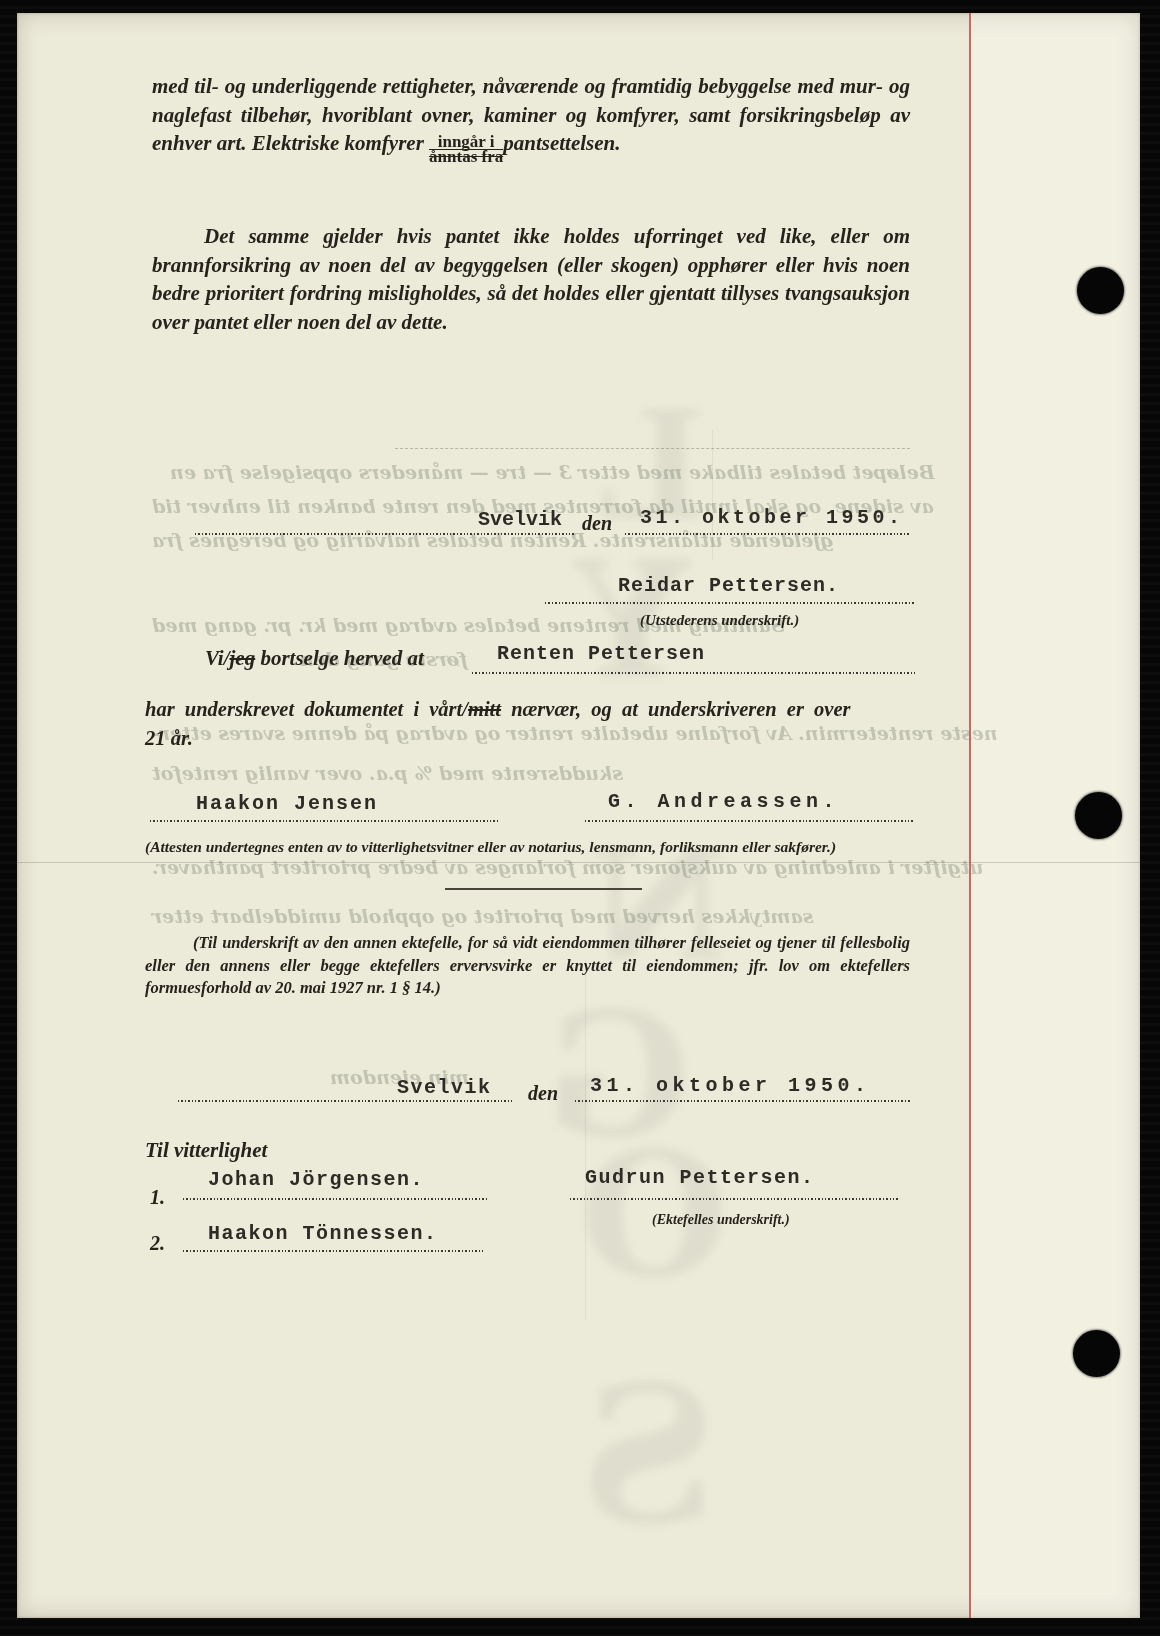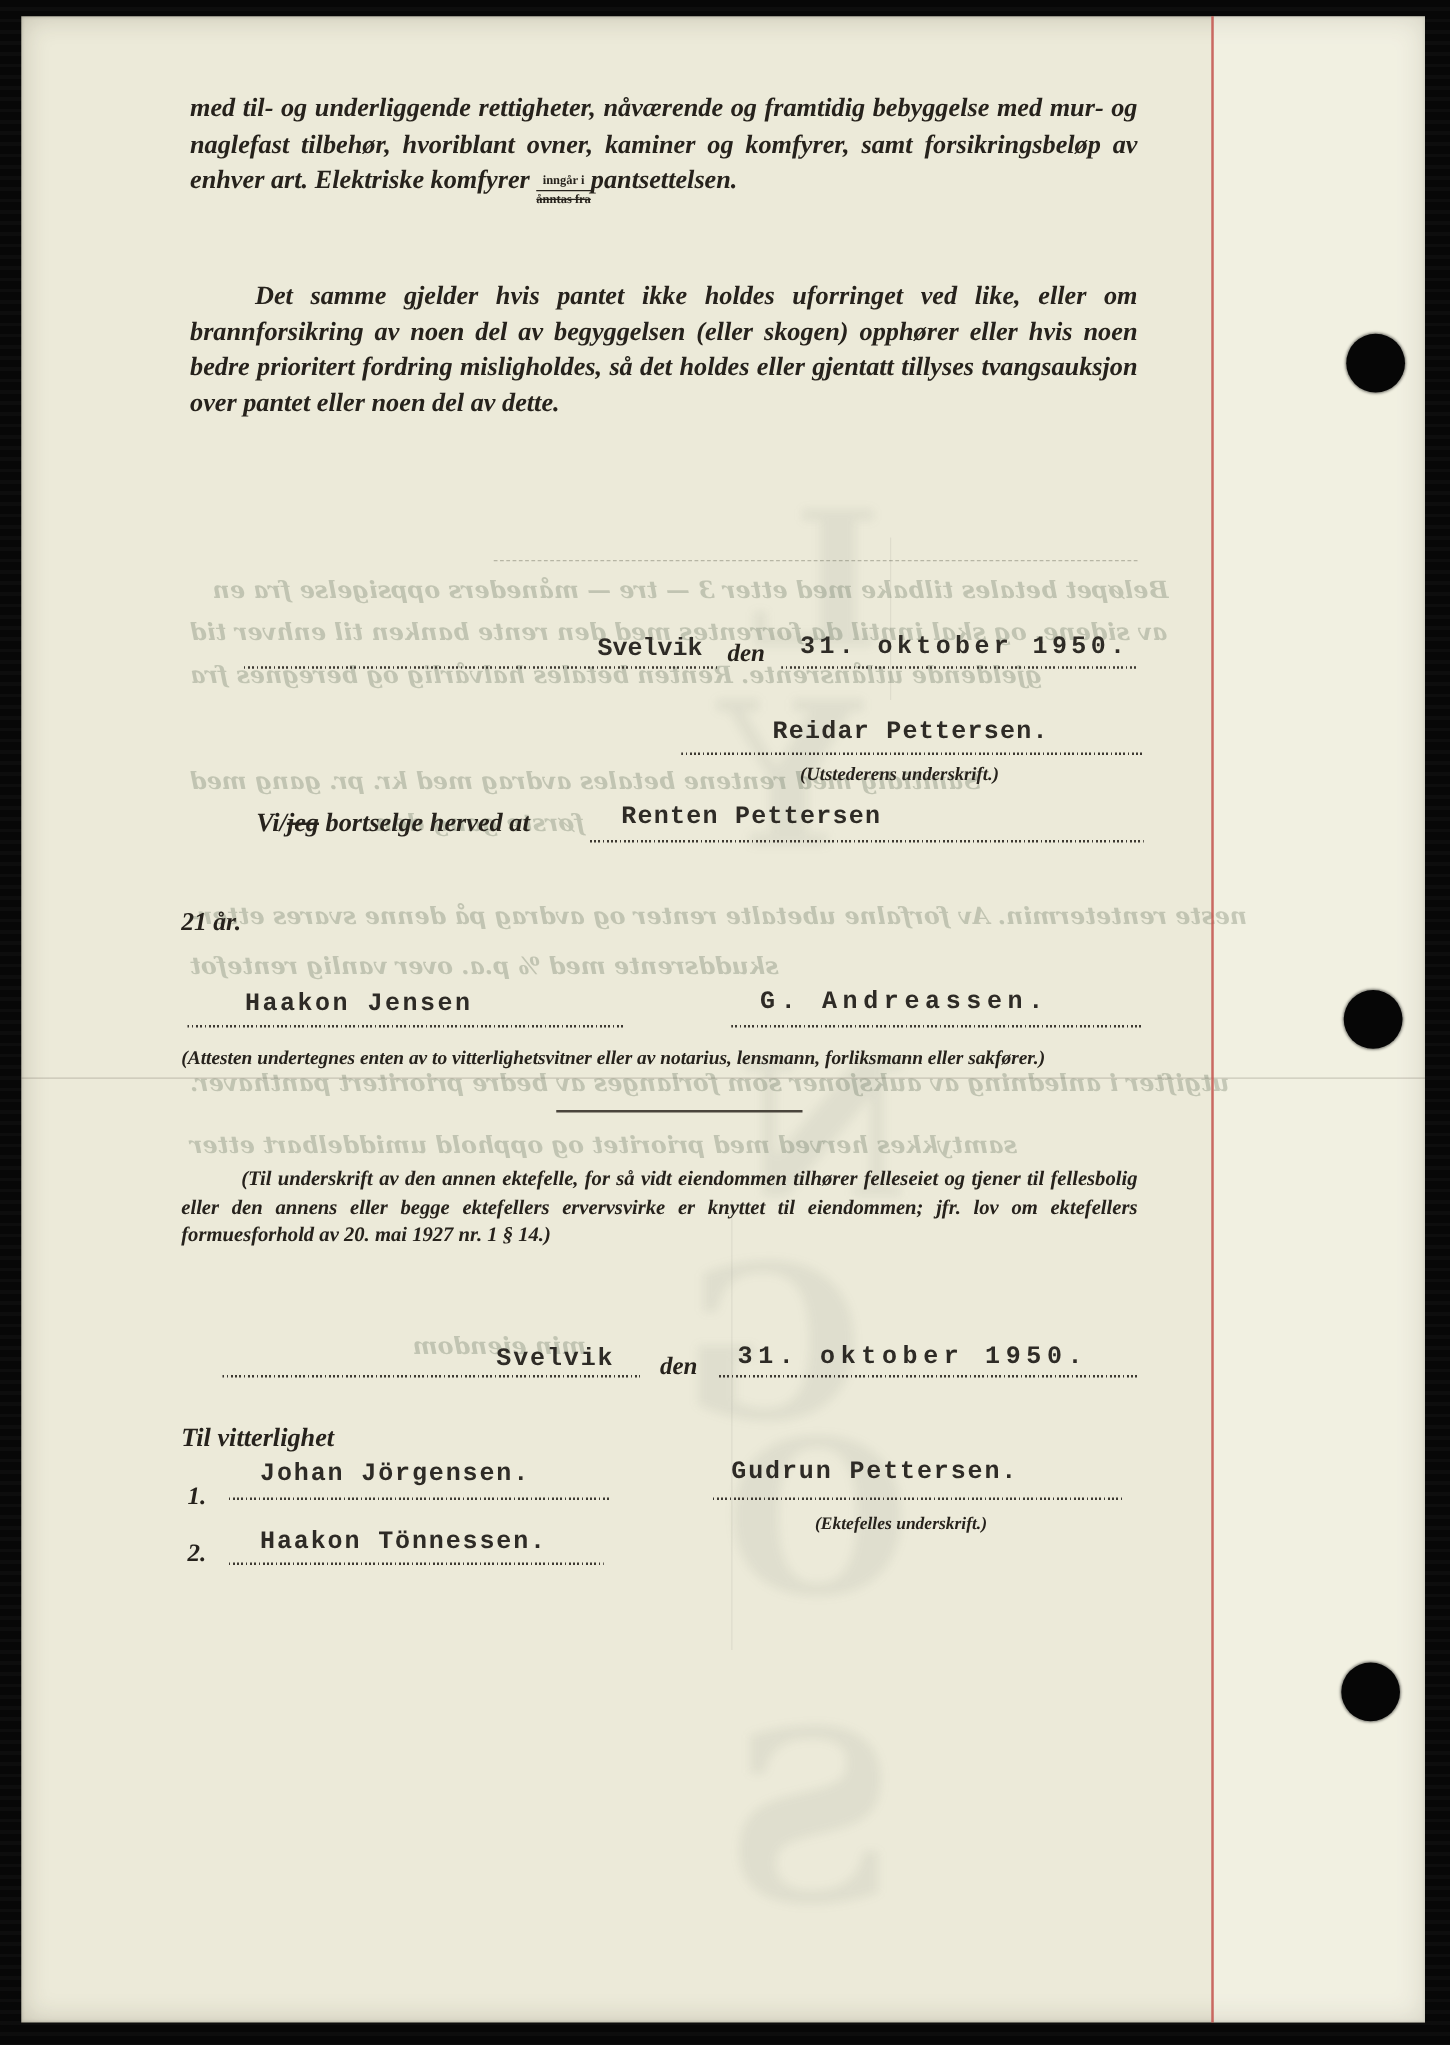--- a/index.html
+++ b/index.html
@@ -19,21 +19,21 @@
   .body-par{position:absolute;left:152px;width:758px;font-size:21px;
     line-height:28.5px;text-align:justify;}
   .indent{text-indent:52px;}
   .nowrap{white-space:nowrap;}
   .typed{position:absolute;font-family:Liberation Mono, monospace;
     font-weight:700;font-size:20px;color:#2e2b26;white-space:nowrap;}
   .dotline{position:absolute;height:2px;
     background-image:repeating-linear-gradient(to right,#3c3831 0 1.4px,transparent 1.4px 3.4px);}
   .struck{text-decoration:line-through;text-decoration-thickness:2px;}
   .stack{display:inline-block;vertical-align:-12px;text-align:center;font-style:normal;
-    font-weight:600;font-size:10px;line-height:14px;color:#26221c;}
+    font-weight:600;font-size:17px;line-height:14px;color:#26221c;}
   .stack .top{display:block;border-bottom:1.5px solid #26221c;padding:0 4px;}
   .stack .bot{display:block;text-decoration:line-through;}
   .cap{position:absolute;font-size:15px;}
   .note{position:absolute;left:145px;width:765px;font-size:16.5px;line-height:22.5px;
     text-align:justify;}
   .ghost{position:absolute;font-style:italic;font-weight:700;
     color:rgba(112,122,102,.34);transform:scaleX(-1);filter:blur(.5px);
     font-size:19px;white-space:nowrap;}
   .gmark{position:absolute;font-weight:700;color:rgba(100,115,95,.09);
     transform:scaleX(-1);filter:blur(4px);line-height:1;}
@@ -82,20 +82,21 @@
   <div class="dotline" style="left:195px;top:533px;width:380px;"></div>
   <div class="dotline" style="left:625px;top:533px;width:285px;"></div>
 
   <div class="typed" style="left:618px;top:574px;letter-spacing:1px;">Reidar Pettersen.</div>
   <div class="dotline" style="left:545px;top:602px;width:370px;"></div>
   <div class="print cap" style="left:640px;top:612px;">(Utstederens underskrift.)</div>
 
   <div class="print nowrap" style="position:absolute;left:205px;top:646px;font-size:21px;"><span>Vi/</span><span class="struck">jeg</span><span> bortselge herved at</span></div>
   <div class="typed" style="left:497px;top:642px;letter-spacing:1px;">Renten Pettersen</div>
   <div class="dotline" style="left:472px;top:672px;width:443px;"></div>
+  <div class="print nowrap" style="position:absolute;left:145px;top:698px;font-size:20.5px;word-spacing:5px;"><span>har underskrevet dokumentet i vårt/</span><span class="struck">mitt</span><span> nærvær, og at underskriveren er over</span></div>
   <div class="print" style="position:absolute;left:145px;top:727px;font-size:20.5px;">21 år.</div>
 
   <div class="typed" style="left:196px;top:792px;letter-spacing:2px;">Haakon Jensen</div>
   <div class="typed" style="left:608px;top:790px;letter-spacing:4.5px;">G. Andreassen.</div>
   <div class="dotline" style="left:150px;top:820px;width:350px;"></div>
   <div class="dotline" style="left:585px;top:820px;width:330px;"></div>
 
   <div class="print nowrap" style="position:absolute;left:145px;top:838px;font-size:15.5px;">(Attesten undertegnes enten av to vitterlighetsvitner eller av notarius, lensmann, forliksmann eller sakfører.)</div>
 
   <div class="rule" style="top:862px;"></div>

